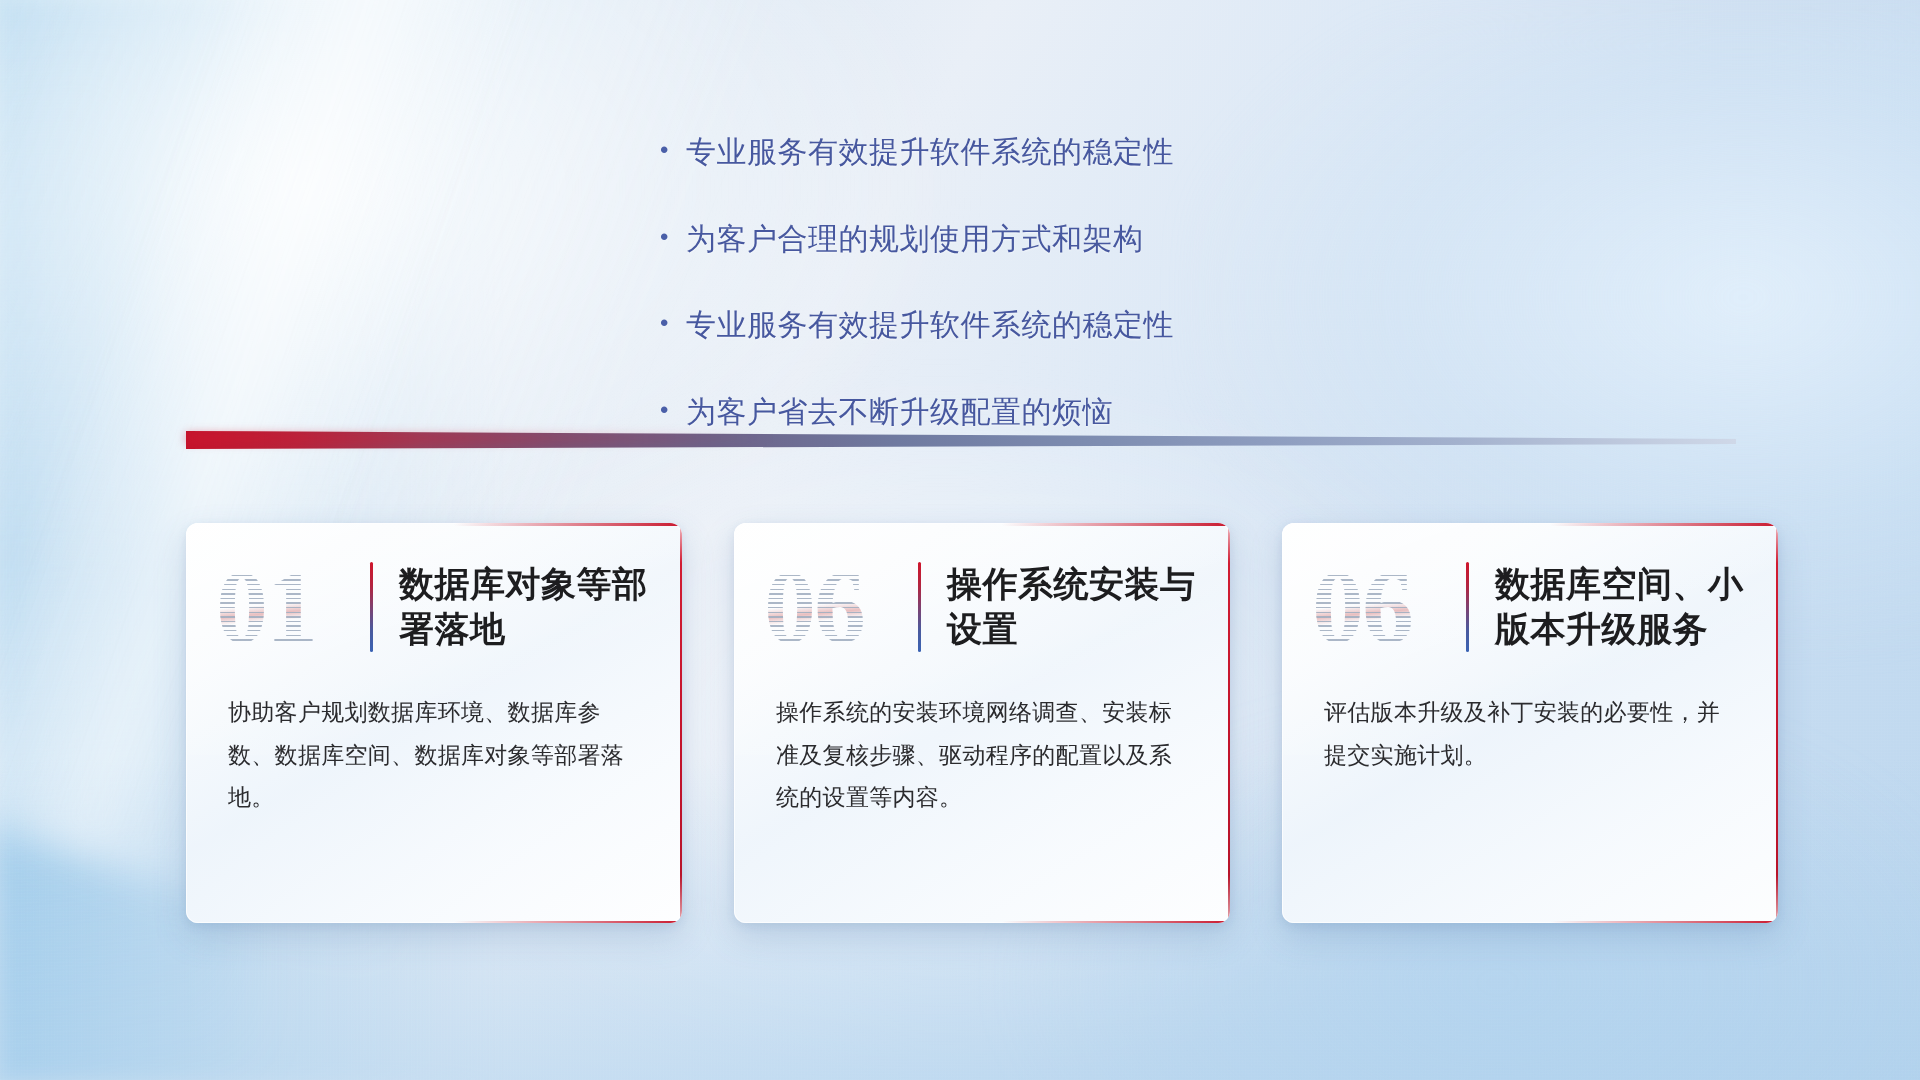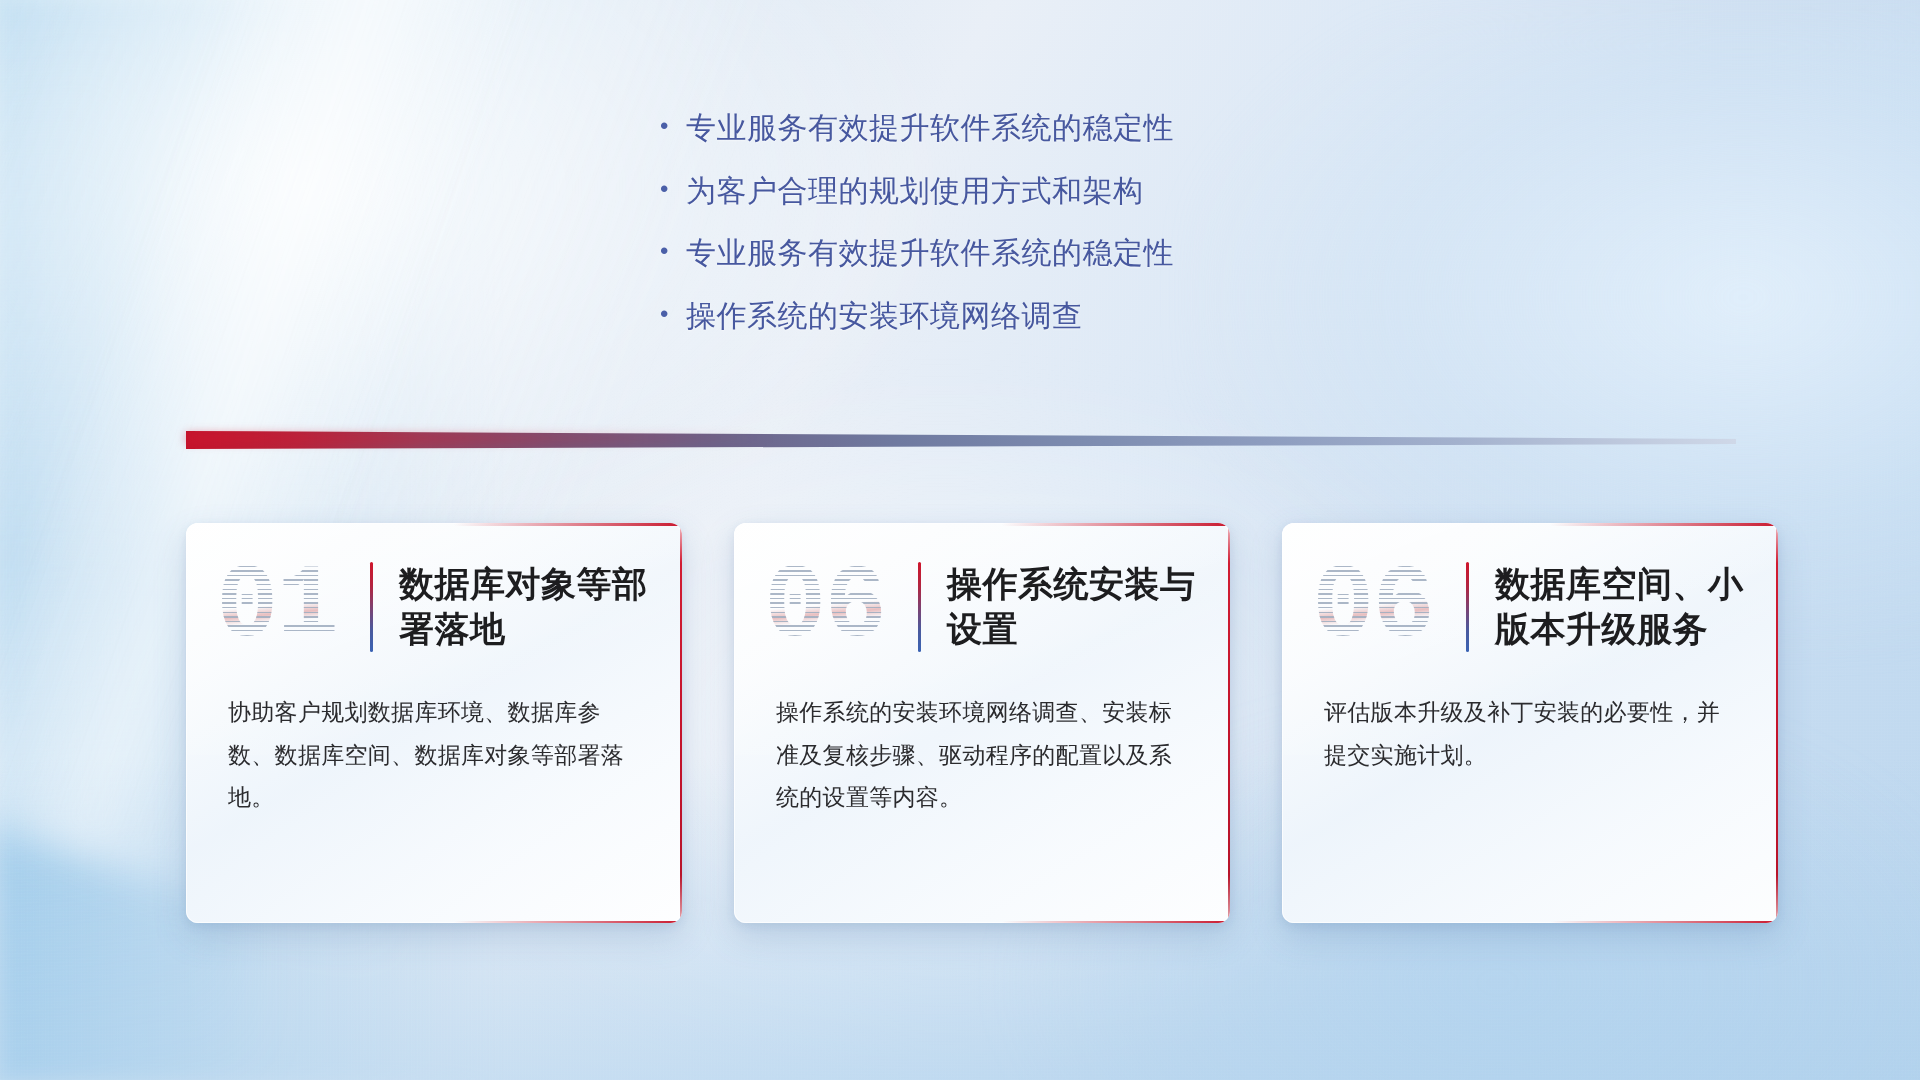--- a/index.html
+++ b/index.html
@@ -90,20 +90,21 @@
     width:26px;flex:0 0 26px;
     color:#4a5fa8;font-size:24px;line-height:1;
     position:relative;top:-4px;
   }
   .bullet .btxt{
     font-size:30px;line-height:1.05;
     color:#47589f;
     letter-spacing:.5px;
     font-weight:400;
     text-shadow:0 1px 2px rgba(255,255,255,.55);
+    margin-top:24px;
   }
 
   
   #divider{
     position:absolute;left:186px;top:431px;width:1550px;height:18px;
   }
   .divline{
     position:absolute;left:0;top:0;width:100%;height:100%;
     background:linear-gradient(90deg,
       #c3132b 0%,
@@ -177,21 +178,21 @@
     display:flex;align-items:center;
     height:168px;padding:0 34px 0 30px;
     box-sizing:border-box;
   }
   .numWrap{
     position:relative;
     width:150px;flex:0 0 150px;height:118px;
     display:flex;align-items:center;justify-content:flex-start;
   }
   .ghostNum{
-    font-family:Liberation Mono, monospace;
+    font-family:Liberation Serif, serif;
     font-size:104px;font-weight:700;line-height:1;
     letter-spacing:-2px;
     color:#8496ae;
     -webkit-background-clip:text;background-clip:text;
     background-image:repeating-linear-gradient(
       0deg,
       rgba(103,124,152,.92) 0px,
       rgba(103,124,152,.92) 1.5px,
       rgba(255,255,255,0) 1.5px,
       rgba(255,255,255,0) 4.5px);
@@ -256,21 +257,21 @@
     <span class="btxt">为客户合理的规划使用方式和架构</span>
   </div>
 
   <div class="bullet">
     <span class="dot">•</span>
     <span class="btxt">专业服务有效提升软件系统的稳定性</span>
   </div>
 
   <div class="bullet">
     <span class="dot">•</span>
-    <span class="btxt">操作系统的安装环境网络调查</span>
+    <span class="btxt">为客户省去不断升级配置的烦恼</span>
   </div>
 
 </div>
 
 <div id="divider">
   <div class="divline"></div>
   <div class="divglow"></div>
 </div>
 
 <div id="cards">

